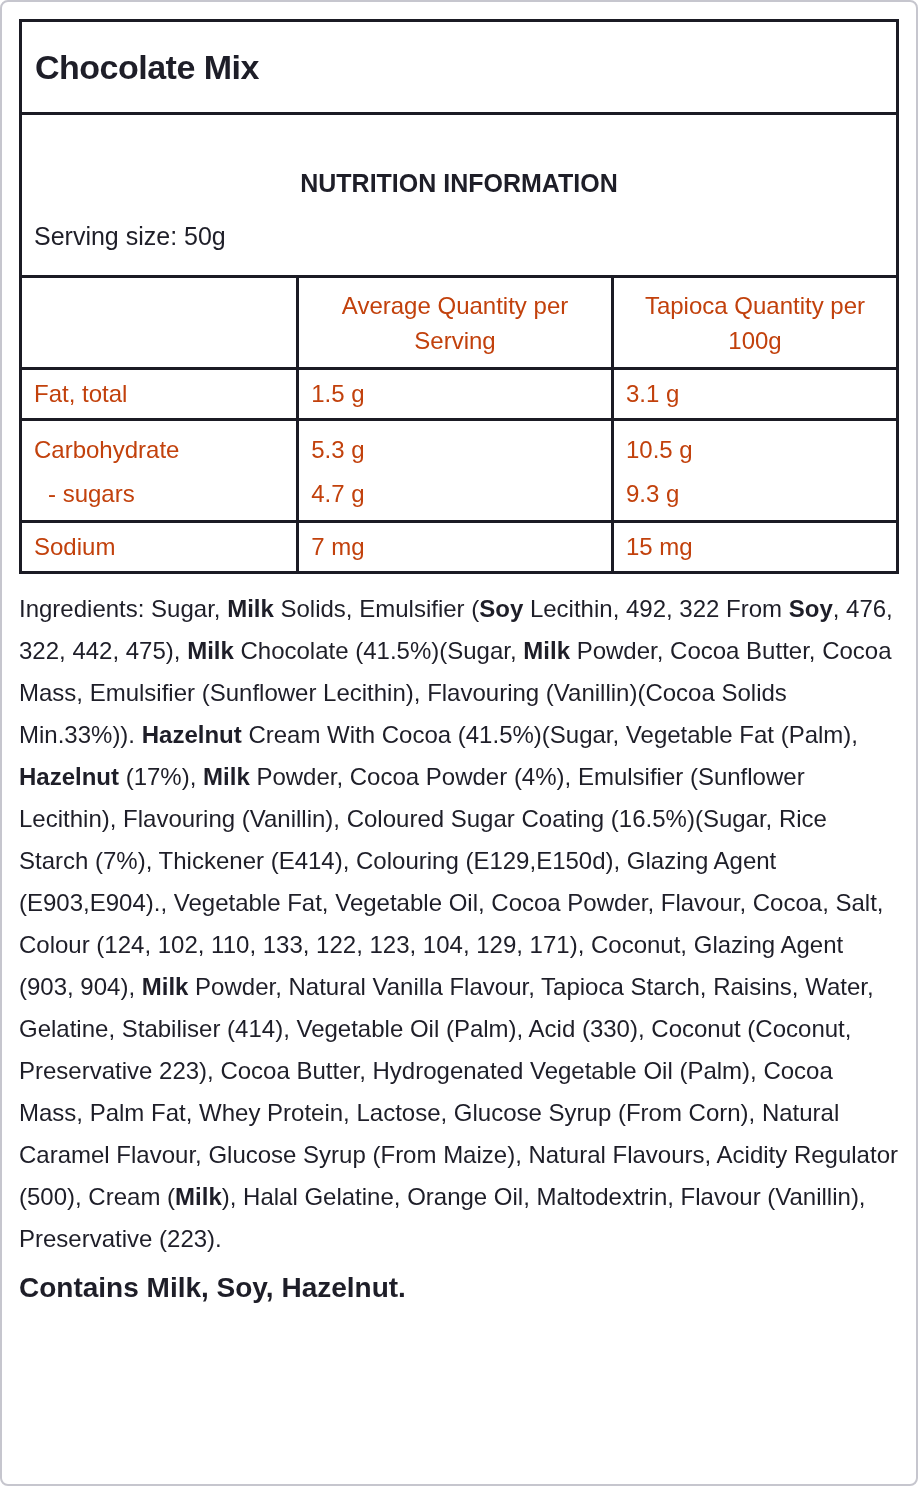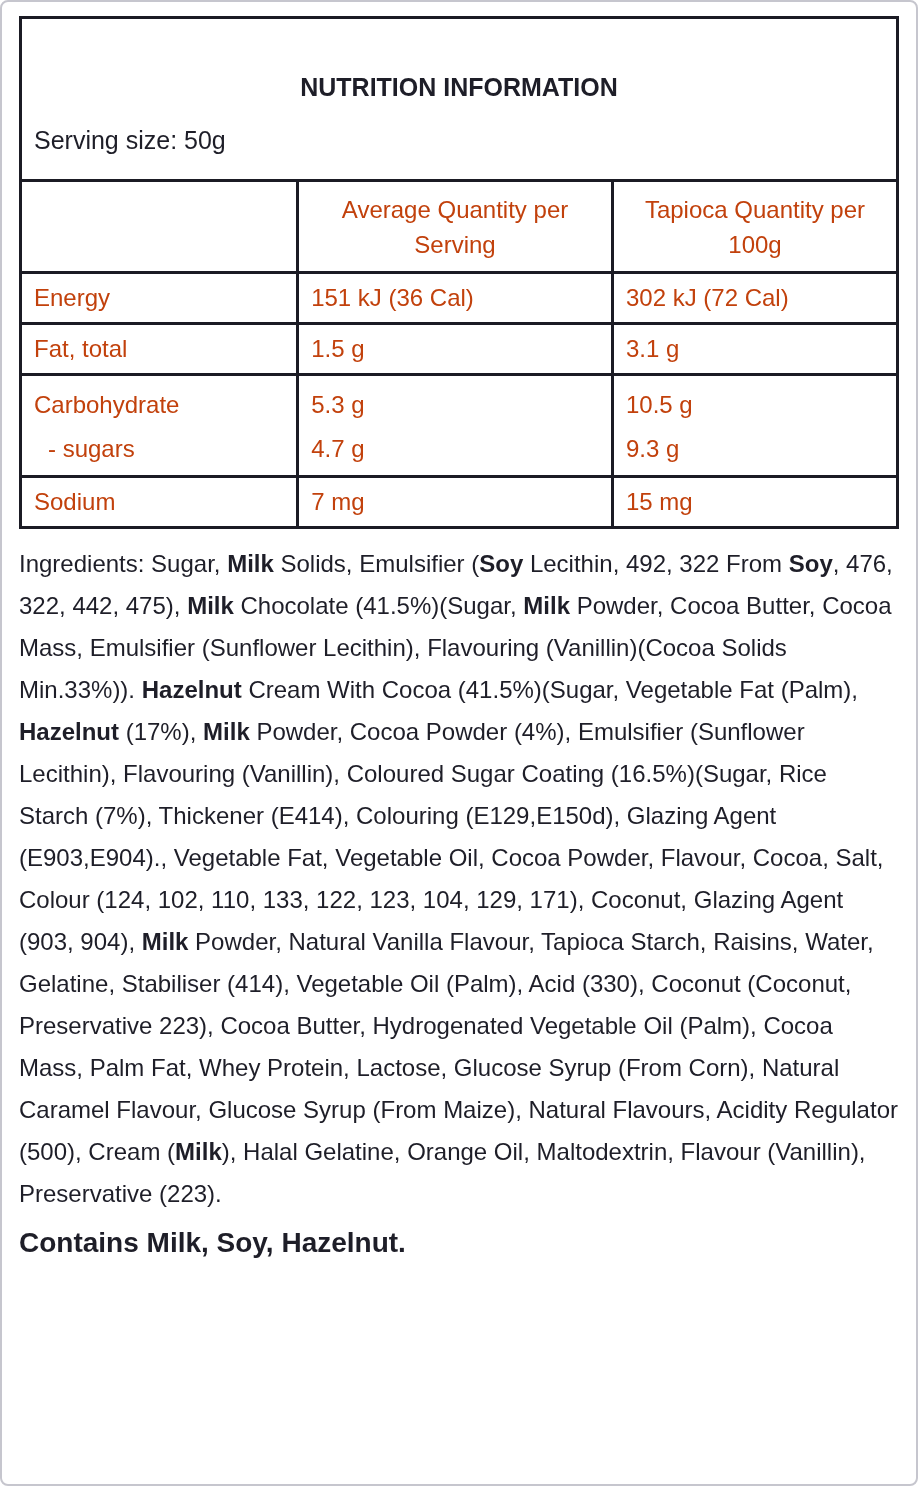--- a/index.html
+++ b/index.html
@@ -111,20 +111,23 @@
     line-height: 42px;
     font-weight: 700;
     color: #1e1e28;
   }
 </style>
 </head>
 <body>
 
 <div class="page">
 
+  <div class="title-box">
+    <h1>Chocolate Mix</h1>
+  </div>
 
   <div class="panel-box">
     <div class="panel-heading">NUTRITION INFORMATION</div>
     <div class="servings-block">
       <div class="servings-line">Serving size: 50g</div>
     </div>
   </div>
 
   <table class="nutrition-table">
     <colgroup>
@@ -133,25 +136,20 @@
         <col class="c3">
     </colgroup>
     <thead>
       <tr>
         <th></th>
         <th>Average Quantity per Serving</th>
         <th>Tapioca Quantity per 100g</th>
       </tr>
     </thead>
     <tbody>
-      <tr>
-        <td>Energy</td>
-        <td>151 kJ (36 Cal)</td>
-        <td>302 kJ (72 Cal)</td>
-      </tr>
       <tr>
         <td>Fat, total</td>
         <td>1.5 g</td>
         <td>3.1 g</td>
       </tr>
       <tr class="tall-row">
         <td>
           <div class="cell-line">Carbohydrate</div>
           <div class="cell-line sub-indent">- sugars</div>
         </td>

